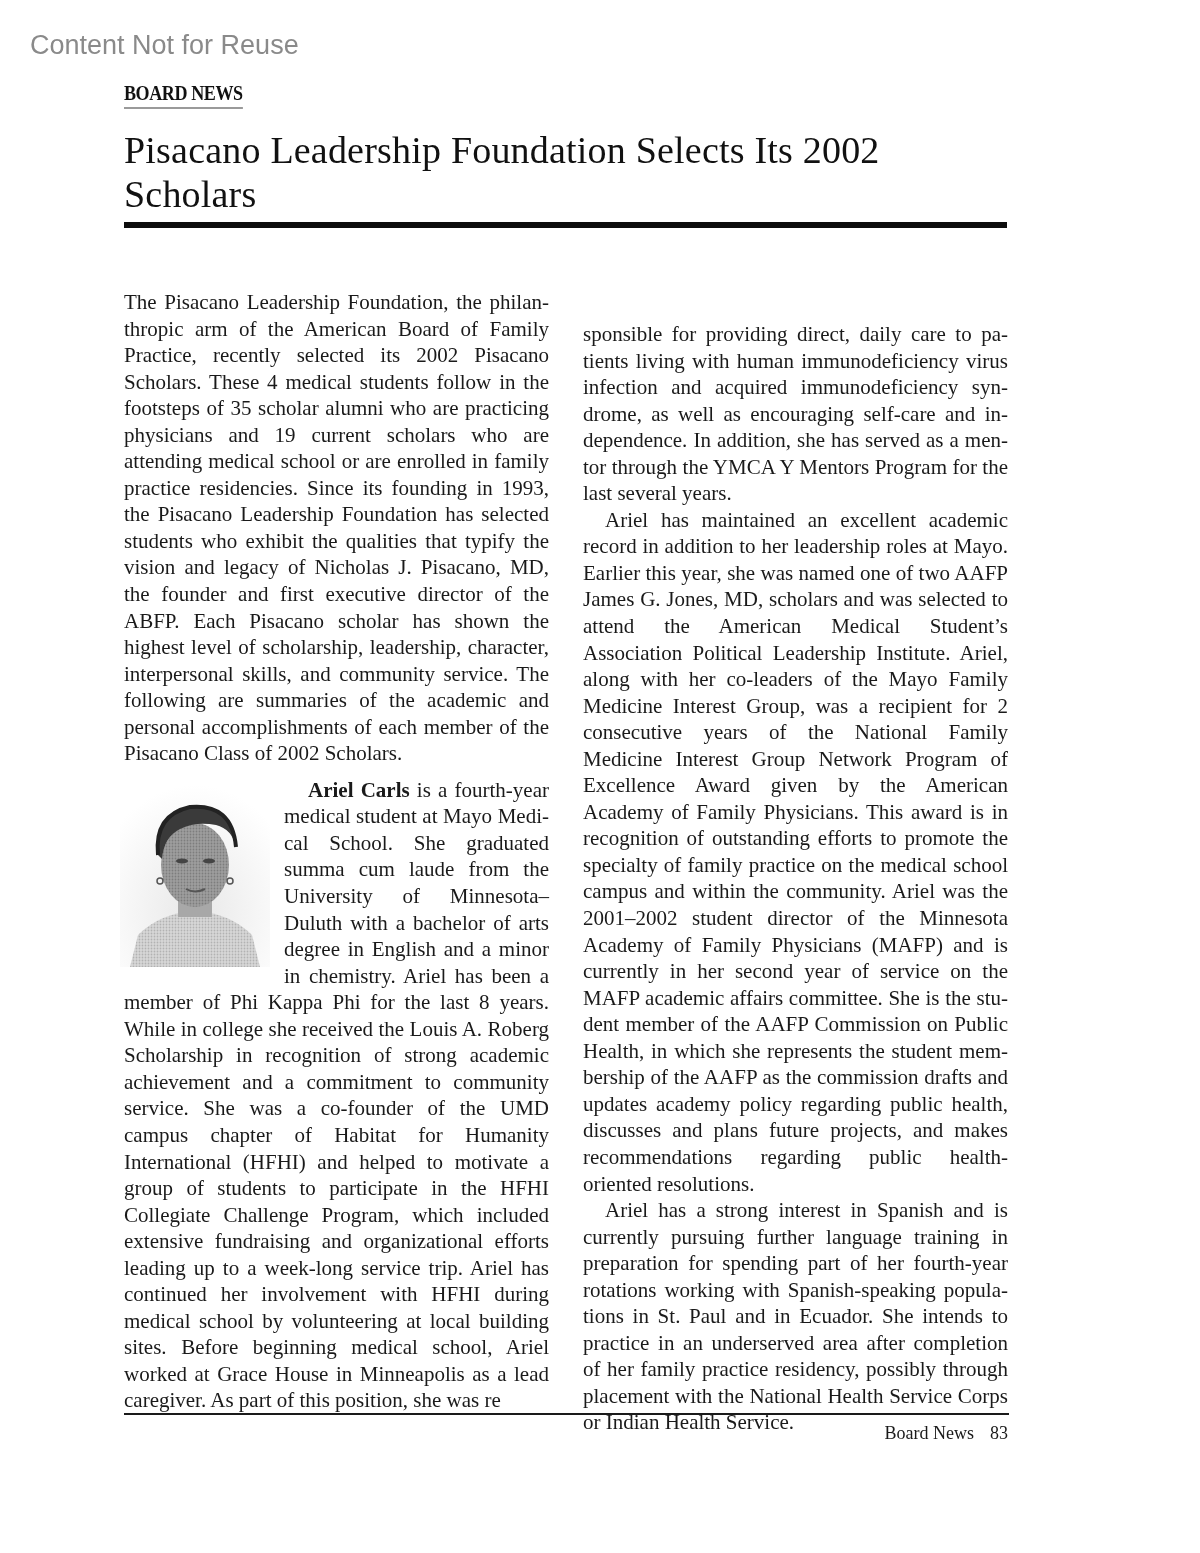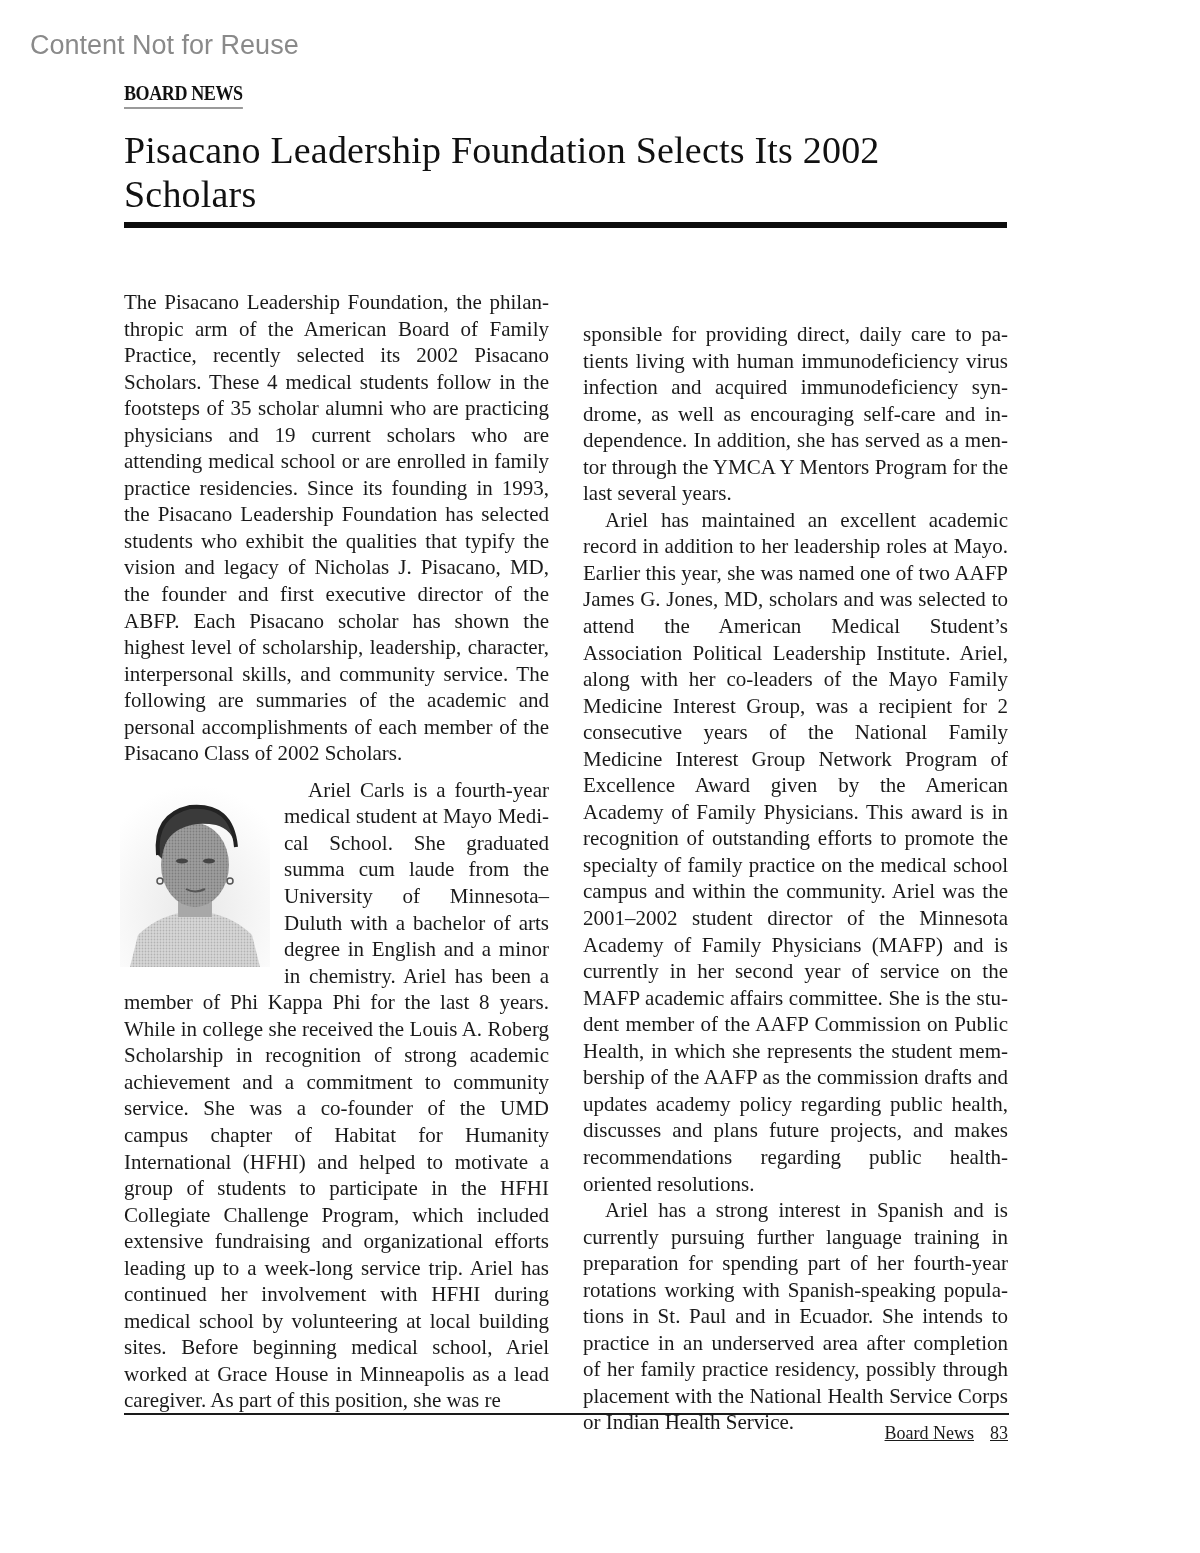--- a/index.html
+++ b/index.html
@@ -34,28 +34,28 @@
     }
     .col p { margin: 0; }
     .col-left { left: 124px; }
     .col-right { left: 583px; margin-top: 32px; }
     .indent { text-indent: 22px; }
     .photo {
       float: left; width: 150px; height: 182px; margin: 8px 14px 4px -4px;
       position: relative;
     }
     .photo svg { width: 150px; height: 182px; display: block; }
-    .bold-name { font-weight: normal; }
+    .bold-name { font-weight: bold; }
     .bio-start { text-indent: 24px; }
     .footer-rule {
       position: absolute; left: 124px; top: 1413px; width: 885px; height: 2px; background: #1a1a1a;
     }
     .footer {
       position: absolute; right: 192px; top: 1423px;
-      font-size: 18px; color: #1a1a1a; text-decoration: underline;
+      font-size: 18px; color: #1a1a1a;
     }
     .footer .pg { margin-left: 16px; }
   </style>
 </head>
 <body>
 
 <div class="watermark">Content Not for Reuse</div>
 
 <div class="section-label">BOARD NEWS</div>
 

